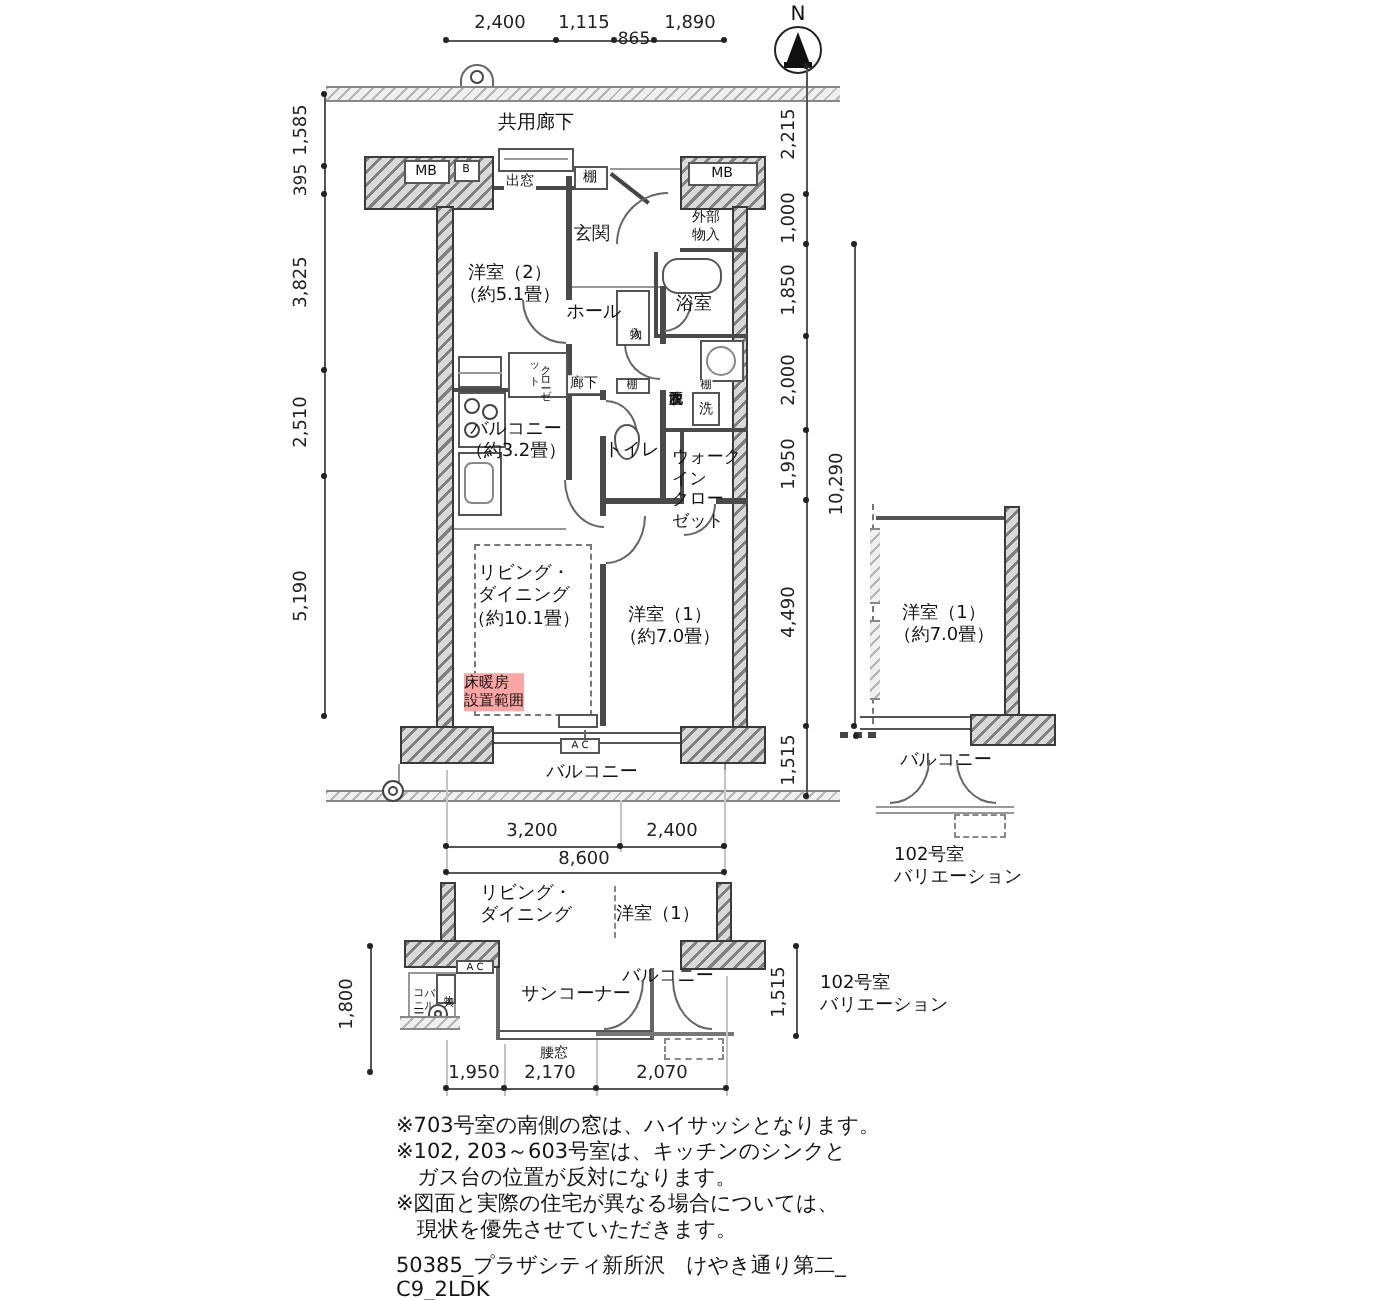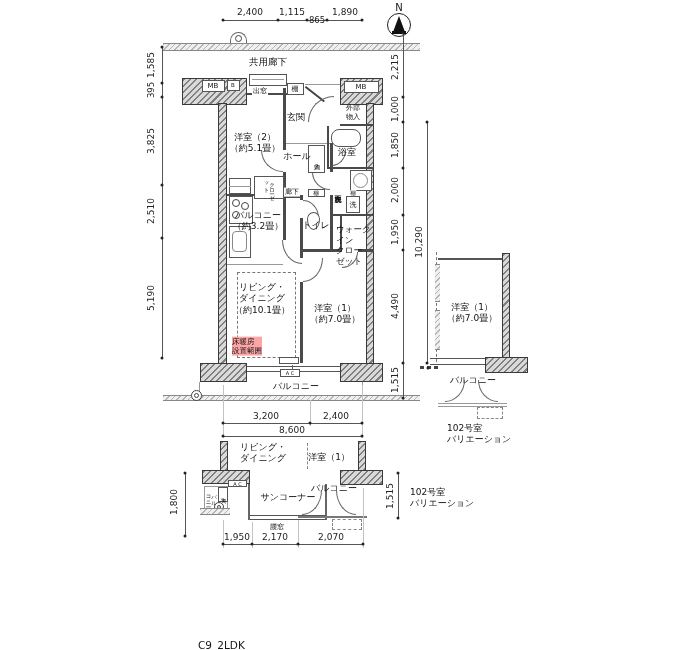--- a/index.html
+++ b/index.html
@@ -302,15 +302,21 @@
   <div class="dot" style="left:428px;top:368px;"></div>
   <div class="lbl" style="left:473px;top:381px;">バルコニー</div>
   <div class="arc" style="left:445px;top:380px;width:20px;height:22px;border-right:1px solid #666;border-bottom:1px solid #666;border-bottom-right-radius:100%;"></div>
   <div class="arc" style="left:478px;top:380px;width:20px;height:22px;border-left:1px solid #666;border-bottom:1px solid #666;border-bottom-left-radius:100%;"></div>
   <div class="ln" style="left:438px;top:403px;width:69px;height:1px;"></div>
   <div class="ln" style="left:438px;top:406px;width:69px;height:1px;"></div>
   <div class="dbox" style="left:477px;top:407px;width:26px;height:12px;"></div>
   <div class="lbl la" style="left:447px;top:434px;">102号室
 バリエーション</div>
 
+  <div class="note" style="left:198px;top:556px;">※703号室の南側の窓は、ハイサッシとなります。</div>
+  <div class="note" style="left:198px;top:569px;">※102, 203～603号室は、キッチンのシンクと</div>
+  <div class="note" style="left:198px;top:582px;">　ガス台の位置が反対になります。</div>
+  <div class="note" style="left:198px;top:595px;">※図面と実際の住宅が異なる場合については、</div>
+  <div class="note" style="left:198px;top:608px;">　現状を優先させていただきます。</div>
+  <div class="note" style="left:198px;top:626px;">50385_プラザシティ新所沢　けやき通り第二_</div>
   <div class="note" style="left:198px;top:639px;">C9_2LDK</div>
 
 </div>
 
 </body></html>

